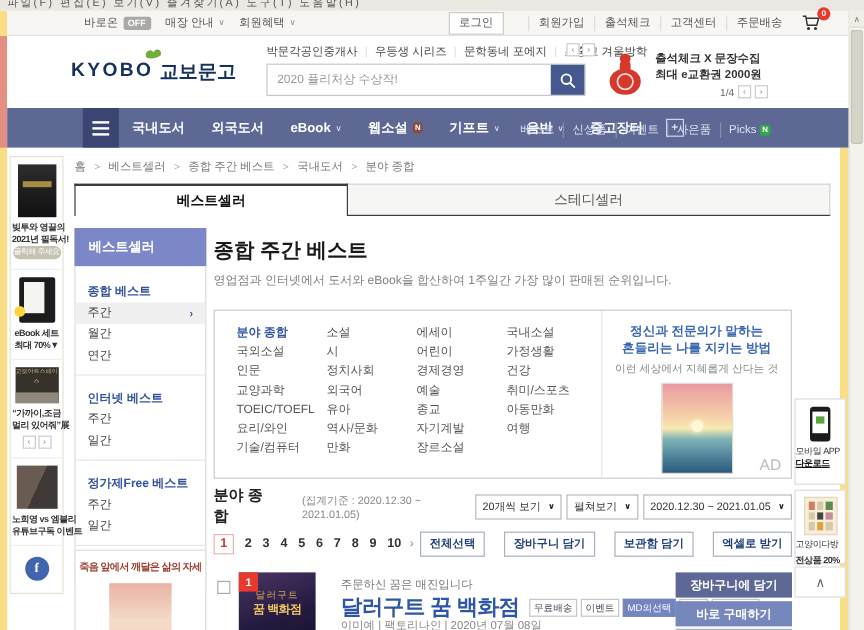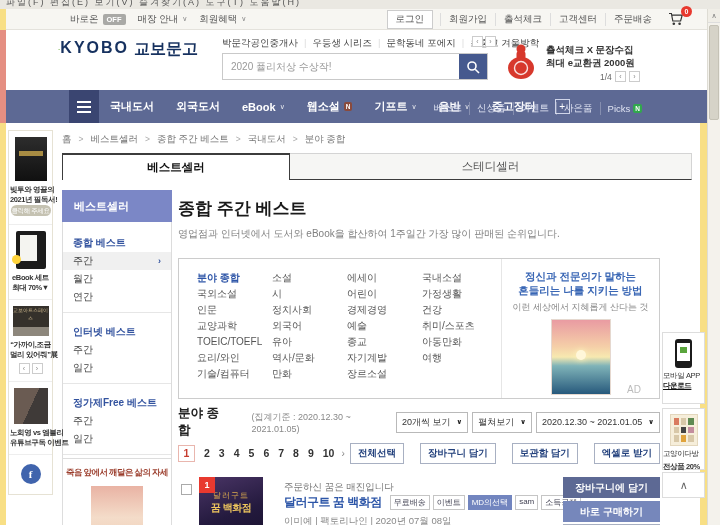--- a/index.html
+++ b/index.html
@@ -20,29 +20,29 @@
   .skinL-red{left:0;top:30px;width:6px;height:93px;background:#e58f82}
   .skinR{left:700px;top:123px;width:7px;height:402px;background:#f8df85}
 
   
   .util{left:6px;top:9px;width:701px;height:21px;background:#f7f6f2;border-bottom:1px solid #e4e2dc;display:flex;align-items:center;justify-content:space-between;padding:0 22px 0 64px;font-size:9.5px;color:#555}
   .util-left{display:flex;align-items:center;gap:12px}
   .uitem{display:flex;align-items:center;gap:4px}
   .chev{font-size:7px;color:#888}
   .badge-off{background:#a9a9a6;color:#fff;font-size:7.5px;padding:1px 4px;border-radius:2px;font-weight:bold}
   .util-right{display:flex;align-items:center}
-  .util-login{border:1px solid #ccc;background:#fff;padding:2px 8px;margin-right:7px}
+  .util-login{border:1px solid #ccc;background:#fff;padding:2px 8px;margin-right:20px}
   .util-link{border-left:1px solid #ddd;padding:0 8px}
   .util-link:first-of-type{border-left:none}
   .cart{position:relative;margin-left:8px;width:17px;height:14px}
   .cart-cnt{position:absolute;top:-6px;right:-7px;background:#e8392f;color:#fff;font-size:7px;width:11px;height:11px;border-radius:50%;display:flex;align-items:center;justify-content:center;font-weight:bold}
 
   
   .hdr{left:6px;top:30px;width:701px;height:60px;background:#fff}
-  .logo{position:absolute;left:52px;top:9px;width:140px;display:flex;flex-direction:row;align-items:center;cursor:pointer}
+  .logo{position:absolute;left:52px;top:9px;width:140px;display:flex;flex-direction:column;align-items:center;cursor:pointer}
   .logo-line{font-size:16px;font-weight:bold;color:#16315f;display:flex;gap:5px;white-space:nowrap}
   .logo-en{letter-spacing:2px}
   .kwrow{position:absolute;left:216px;top:7px;display:flex;align-items:center;font-size:9.5px;color:#444;white-space:nowrap}
   .kw:not(:last-child)::after{content:"|";color:#ddd;margin:0 6px}
   .kwarrows{position:absolute;left:466px;top:6px;display:flex;gap:2px}
   .sqbtn{width:11px;height:11px;border:1px solid #ccc;background:#fff;font-size:7px;color:#888;display:flex;align-items:center;justify-content:center}
   .search{position:absolute;left:216px;top:23px;width:266px;height:27px;border:1px solid #c9c9c9;display:flex;background:#fff}
   .search input{flex:1;border:none;outline:none;padding:0 8px;font-size:10px;color:#333;background:transparent;font-family:inherit}
   .search input::placeholder{color:#999}
   .search-btn{width:28px;background:#45598e;display:flex;align-items:center;justify-content:center;cursor:pointer}
@@ -88,21 +88,21 @@
   .m-desc{position:absolute;left:178px;top:227px;font-size:10px;color:#808080}
   .catbox{position:absolute;left:178px;top:258px;width:482px;height:141px;border:1px solid #ccc;background:#fff}
   .catgrid{position:absolute;left:18px;top:14px;width:302px;display:grid;grid-template-columns:repeat(4,75px);row-gap:6px;font-size:10px;line-height:10px;color:#555}
   .cat{cursor:pointer;white-space:nowrap}
   .catgrid .cat:first-child{color:#2f56a8;font-weight:bold}
   .cat-promo{position:absolute;right:0;top:0;width:158px;height:100%;border-left:1px solid #e6e6e6;text-align:center;padding-top:11px;cursor:pointer}
   .cp-t{font-size:10.5px;font-weight:bold;color:#3a67b5;line-height:13.5px}
   .cp-s{font-size:9px;color:#888;margin-top:4px}
   .cp-cover{width:58px;height:74px;margin:6px auto 0;background:linear-gradient(180deg,#e99ba2 0%,#f5cfa8 36%,#f7e9b0 50%,#7fb3b8 62%,#27597c 100%);position:relative;box-shadow:0 0 0 1px #e5d8cf}
   .cp-cover::after{content:"";position:absolute;left:50%;top:40%;width:10px;height:10px;margin-left:-5px;border-radius:50%;background:#fff7d9;box-shadow:0 0 6px #fff3c0}
-  .cp-ad{position:absolute;right:18px;bottom:3px;font-size:10px;color:#bbb}
+  .cp-ad{position:absolute;right:8px;bottom:3px;font-size:13px;color:#bbb}
 
   .secrow{position:absolute;left:178px;top:410px;width:482px;height:24px;display:flex;align-items:center}
   .sec-t{font-size:12.5px;font-weight:bold;color:#222}
   .sec-p{font-size:9px;color:#888;margin-left:22px}
   .sec-sels{margin-left:auto;display:flex;gap:4px}
   .sel{border:1px solid #b9b9b9;background:#fff;font-size:9px;color:#333;padding:3px 5px;display:flex;align-items:center;gap:6px;cursor:pointer;white-space:nowrap}
   .sel b{font-size:7px;color:#222}
 
   .pgrow{position:absolute;left:178px;top:443px;width:482px;height:20px;display:flex;align-items:center}
   .pages{display:flex;align-items:center;gap:9px;font-size:10.5px;color:#333;font-weight:bold}
@@ -113,21 +113,21 @@
   .act{border:1px solid #a8b0c2;background:#fff;color:#22407c;font-weight:bold;font-size:9.5px;padding:3px 7px;cursor:pointer;white-space:nowrap}
 
   
   .bk-check{position:absolute;left:181px;top:484px;width:11px;height:11px;border:1px solid #aaa;background:#fff;cursor:pointer}
   .bk-cover{position:absolute;left:199px;top:477px;width:64px;height:60px;background:linear-gradient(160deg,#4a3566,#241a3e 60%,#1a1230);overflow:hidden;cursor:pointer}
   .bkc-t1{margin-top:13px;text-align:center;font-size:8px;color:#d9a94e;letter-spacing:1px}
   .bkc-t2{text-align:center;font-size:10px;font-weight:bold;color:#f0c75e;letter-spacing:-0.5px}
   .bk-rank{position:absolute;left:199px;top:477px;width:16px;height:16px;background:#e8392f;color:#fff;font-size:9px;font-weight:bold;display:flex;align-items:center;justify-content:center}
   .bk-catch{position:absolute;left:284px;top:481px;font-size:9.5px;color:#777}
   .bk-trow{position:absolute;left:284px;top:494px;display:flex;align-items:center;gap:8px}
-  .bk-title{font-size:12px;font-weight:bold;color:#2d56a8;letter-spacing:-0.5px;cursor:pointer;white-space:nowrap}
+  .bk-title{font-size:18px;font-weight:bold;color:#2d56a8;letter-spacing:-0.5px;cursor:pointer;white-space:nowrap}
   .bdgs{display:flex;gap:3px}
   .bdg{border:1px solid #c5c5c5;color:#445;font-size:8px;padding:1px 3px;background:#fff;white-space:nowrap}
   .bdgs .bdg:nth-child(3){background:#7285bf;border-color:#7285bf;color:#fff}
   .bk-meta{position:absolute;left:284px;top:515px;font-size:9.5px;color:#888}
   .buy{position:absolute;left:563px;width:97px;height:21px;color:#fff;font-size:10px;font-weight:bold;display:flex;align-items:center;justify-content:center;cursor:pointer;white-space:nowrap}
   .buy1{top:477px;background:#5d6994}
   .buy2{top:501px;background:#7687bb}
   .buy3{position:absolute;left:563px;top:524px;width:97px;height:12px;border:1px solid #a8b0c2;background:#fff}
 
   

